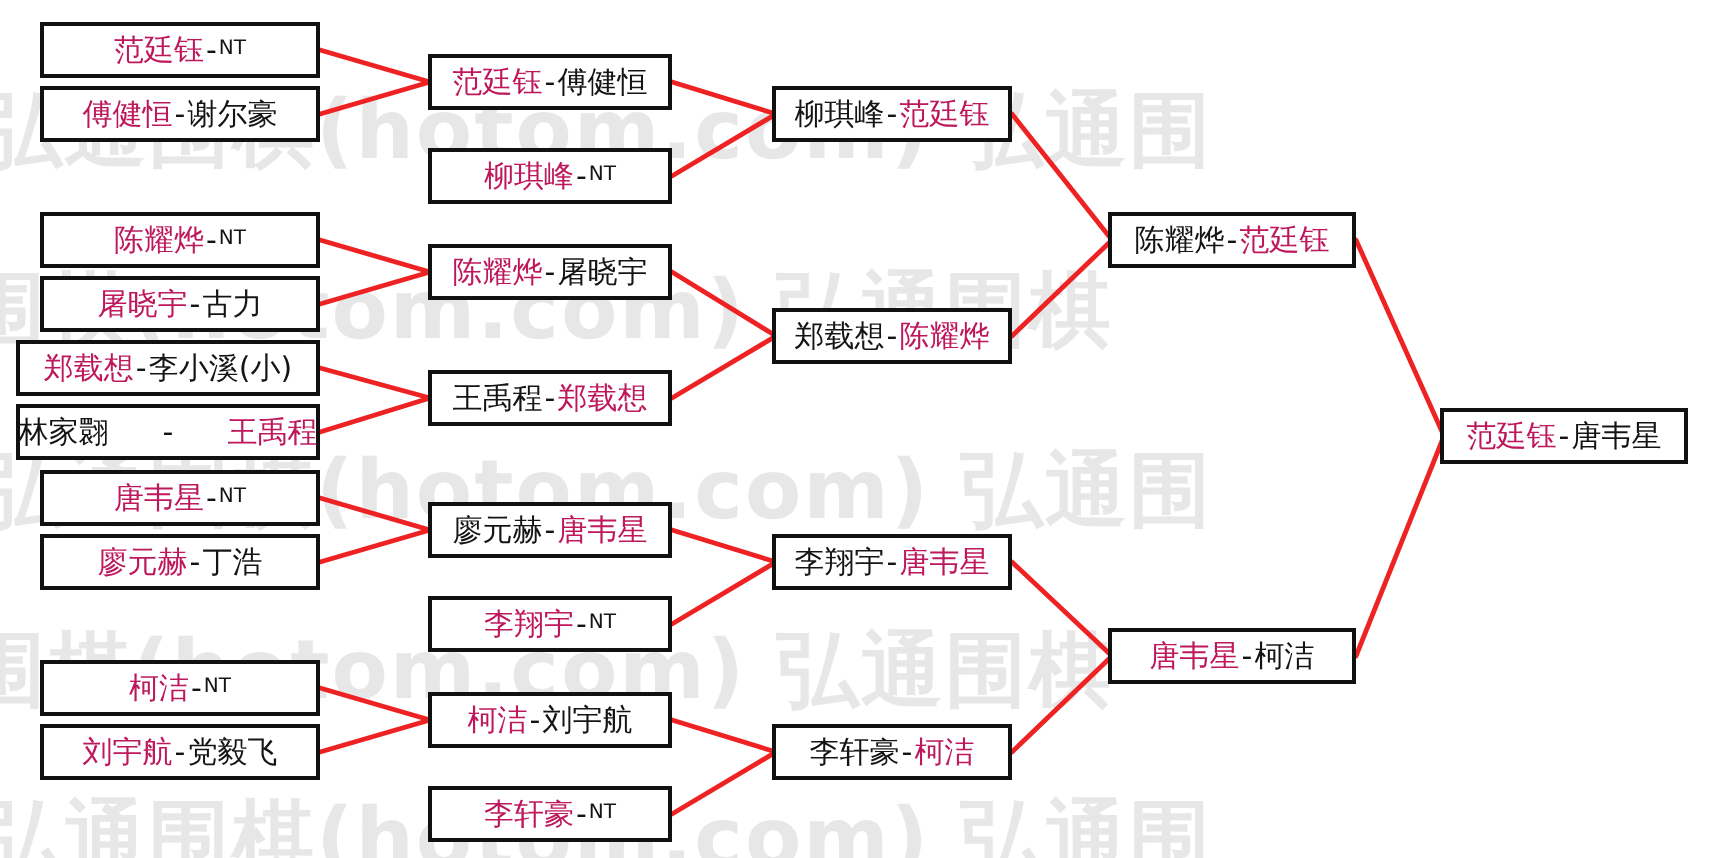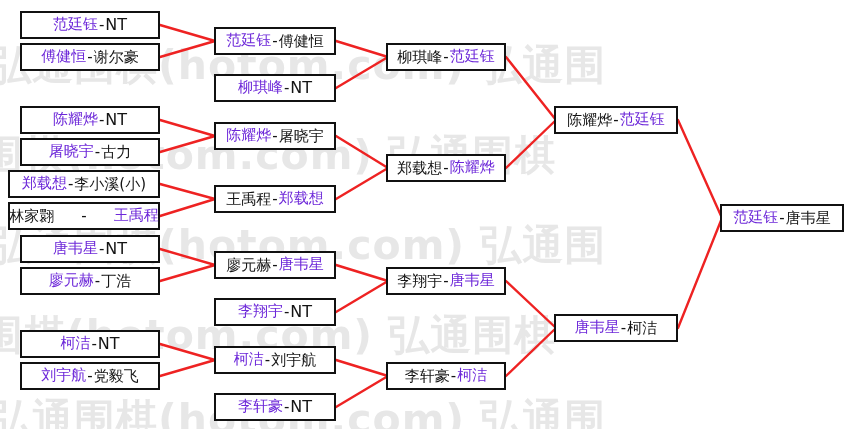--- a/index.html
+++ b/index.html
@@ -46,24 +46,24 @@
     border:2px solid #111111;
     display:flex;
     align-items:center;
     justify-content:center;
     font-size:15px;
     line-height:1;
     white-space:nowrap;
     padding:0 4px;
   }
   .box .p{letter-spacing:0px;}
-  .win{color:#6d28d9;font-family:Liberation Mono, monospace;}
+  .win{color:#be185d;}
   .lose{color:#141414;}
   .dash{color:#141414;padding:0 1px;}
-  .nt{color:#141414;font-size:16px;}
+  .nt{color:#141414;font-size:10px;}
 </style>
 </head>
 <body>
 
 <div id="bracket">
 
   <div class="watermark-layer">
     <div class="wm" style="left:-10px;top:38px;">弘通围棋(hotom.com) 弘通围</div>
     <div class="wm" style="left:-60px;top:128px;">通围棋(hotom.com) 弘通围棋</div>
     <div class="wm" style="left:-10px;top:218px;">弘通围棋(hotom.com) 弘通围</div>

